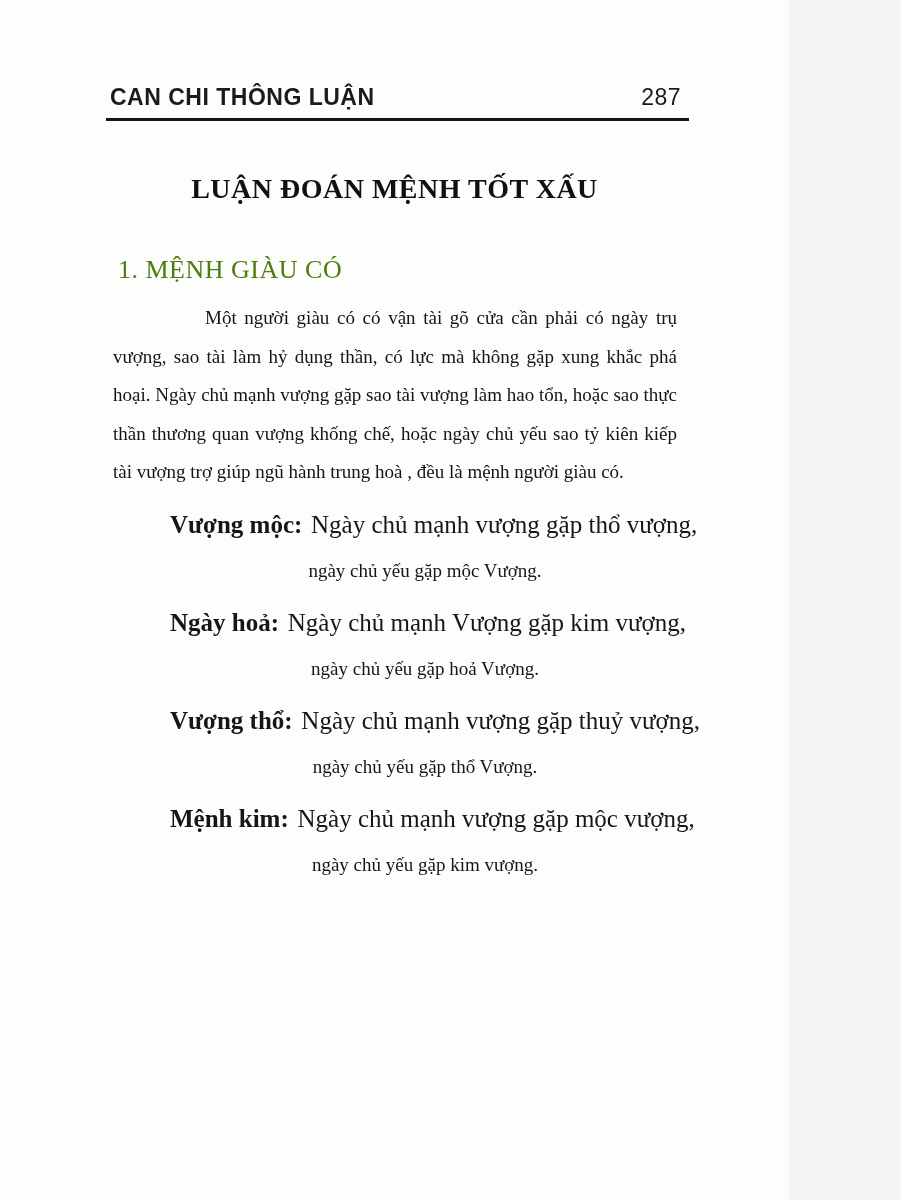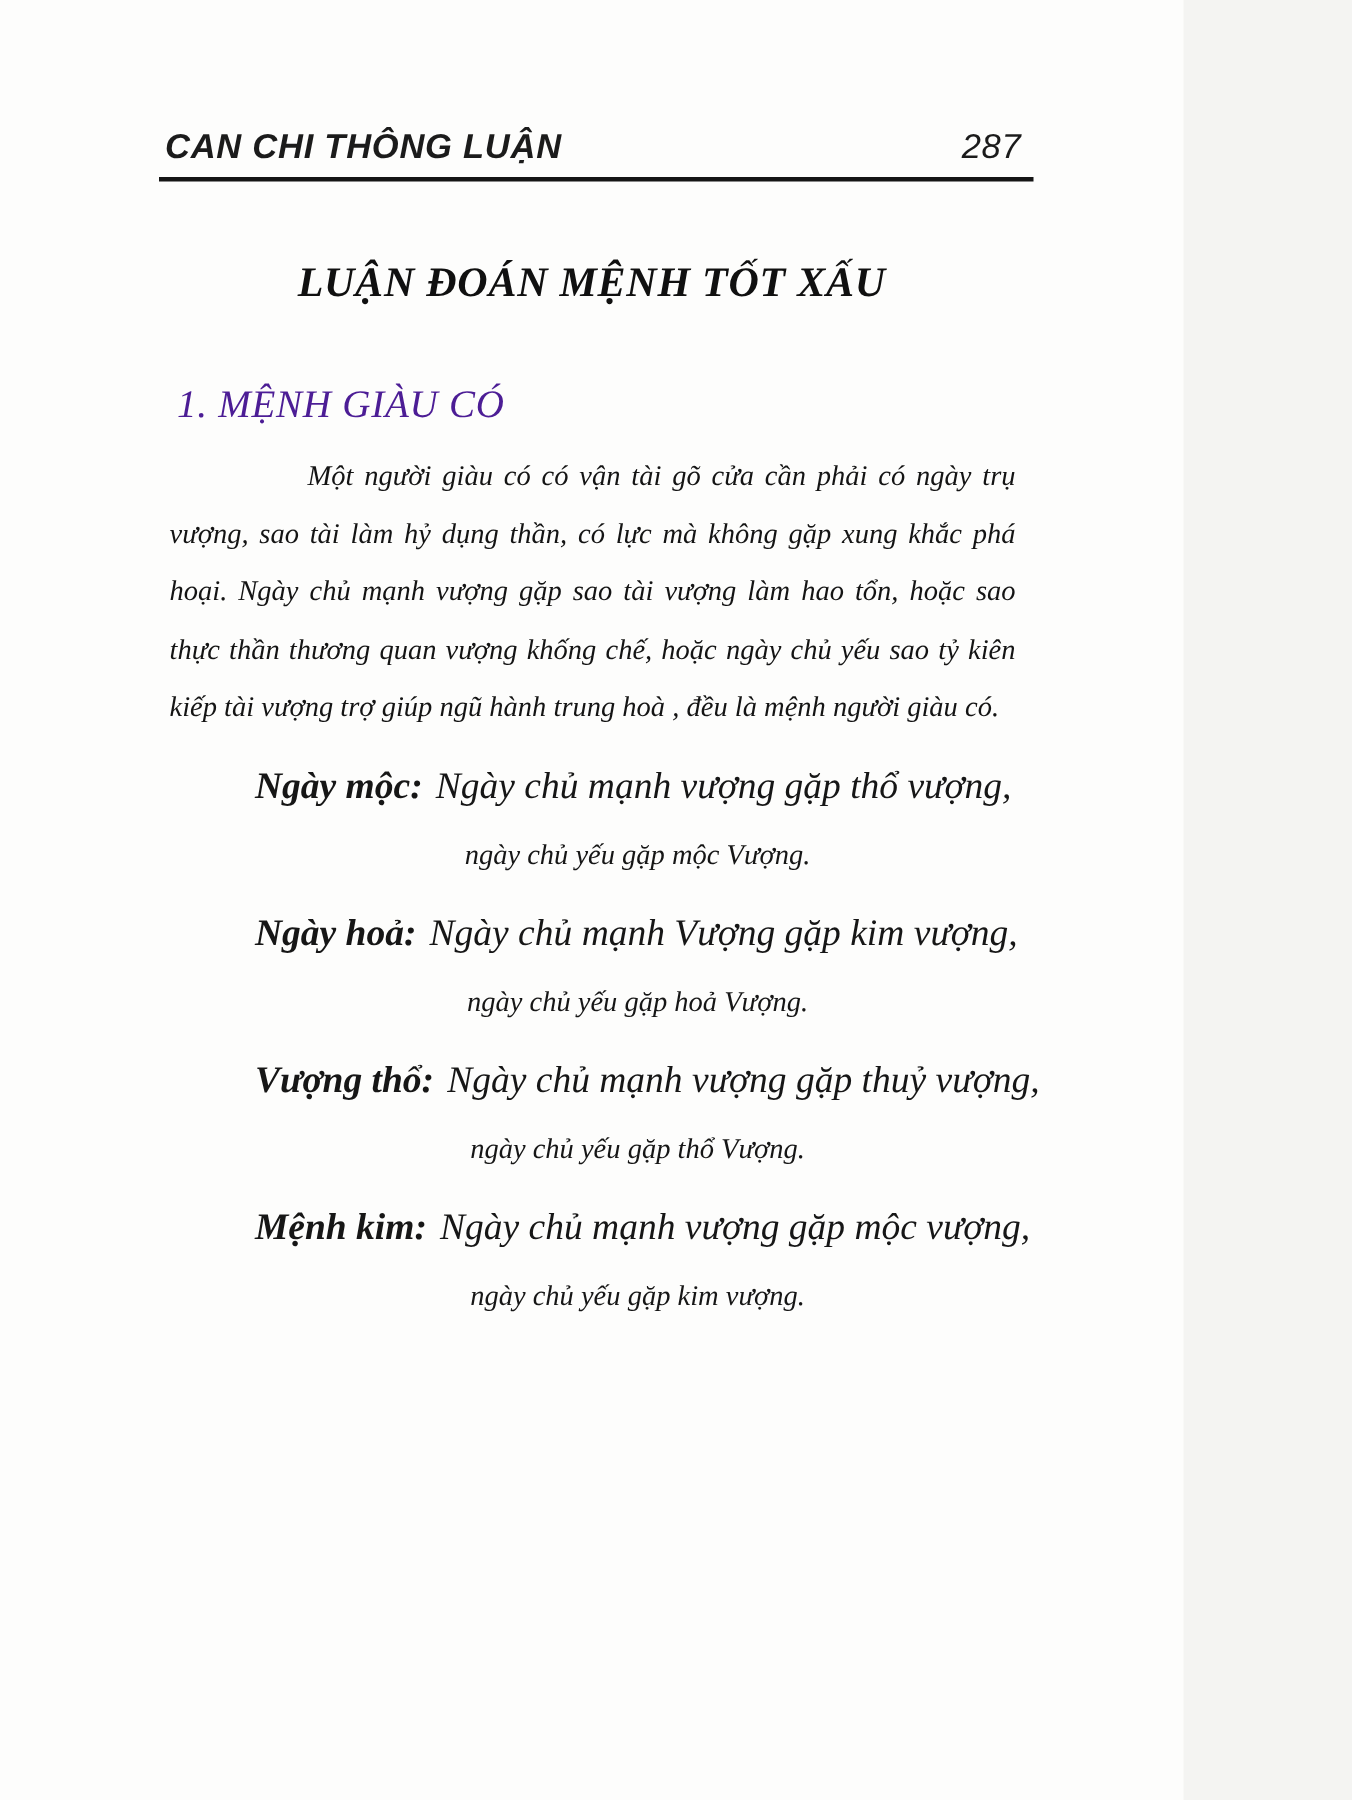--- a/index.html
+++ b/index.html
@@ -8,21 +8,20 @@
     background: #f4f4f2;
     font-family: "Liberation Serif", serif;
   }
   .page {
     position: relative;
     width: 789px; height: 1200px;
     background: #fdfdfc;
     color: #161616;
     overflow: hidden;
     box-sizing: border-box;
-    font-style: italic;
   }
   
   .header-row {
     display: flex;
     justify-content: space-between;
     align-items: baseline;
     margin: 84px 108px 0 110px;
     font-family: "Liberation Sans", sans-serif;
     font-size: 23px;
     letter-spacing: 0.5px;
@@ -50,21 +49,21 @@
     font-size: 28px;
     font-weight: bold;
     letter-spacing: 0.5px;
     color: #101010;
   }
   
   .section-heading {
     margin: 50px 112px 0 118px;
     font-size: 26px;
     letter-spacing: 0.5px;
-    color: #4c1d95;
+    color: #4d7c0f;
   }
   .body-paragraph {
     margin: 14px 112px 0 113px;
     font-size: 19px;
     line-height: 38.5px;
     text-align: justify;
     text-indent: 92px;
     color: #141414;
   }
   
@@ -98,21 +97,21 @@
   <div class="chapter-subtitle">LUẬN ĐOÁN MỆNH TỐT XẤU</div>
 
   <div class="section-heading">1. MỆNH GIÀU CÓ</div>
 
   <p class="body-paragraph">Một người giàu có có vận tài gõ cửa cần phải có ngày trụ vượng, sao tài làm hỷ dụng thần, có lực mà không gặp xung khắc phá hoại. Ngày chủ mạnh vượng gặp sao tài vượng làm hao tổn, hoặc sao thực thần thương quan vượng khống chế, hoặc ngày chủ yếu sao tỷ kiên kiếp tài vượng trợ giúp ngũ hành trung hoà , đều là mệnh người giàu có.</p>
 
   <div class="destiny-list">
 
     <div class="destiny-item">
       <div class="destiny-line1">
-        <span class="destiny-label">Ngày mộc:</span><span>Ngày chủ mạnh vượng gặp thổ vượng,</span>
+        <span class="destiny-label">Vượng mộc:</span><span>Ngày chủ mạnh vượng gặp thổ vượng,</span>
       </div>
       <div class="destiny-line2">ngày chủ yếu gặp mộc Vượng.</div>
     </div>
 
     <div class="destiny-item">
       <div class="destiny-line1">
         <span class="destiny-label">Ngày hoả:</span><span>Ngày chủ mạnh Vượng gặp kim vượng,</span>
       </div>
       <div class="destiny-line2">ngày chủ yếu gặp hoả Vượng.</div>
     </div>

